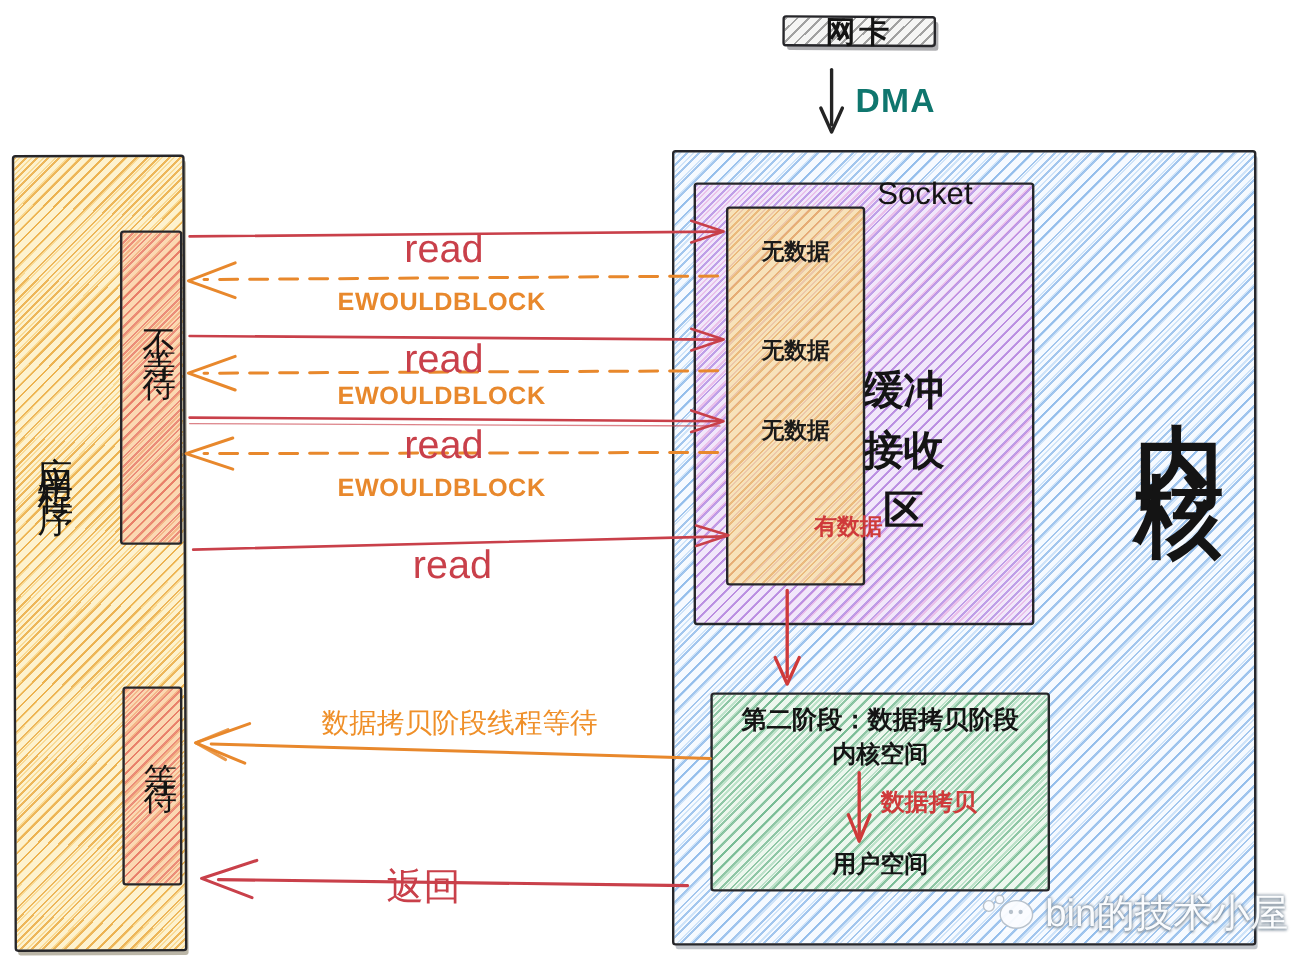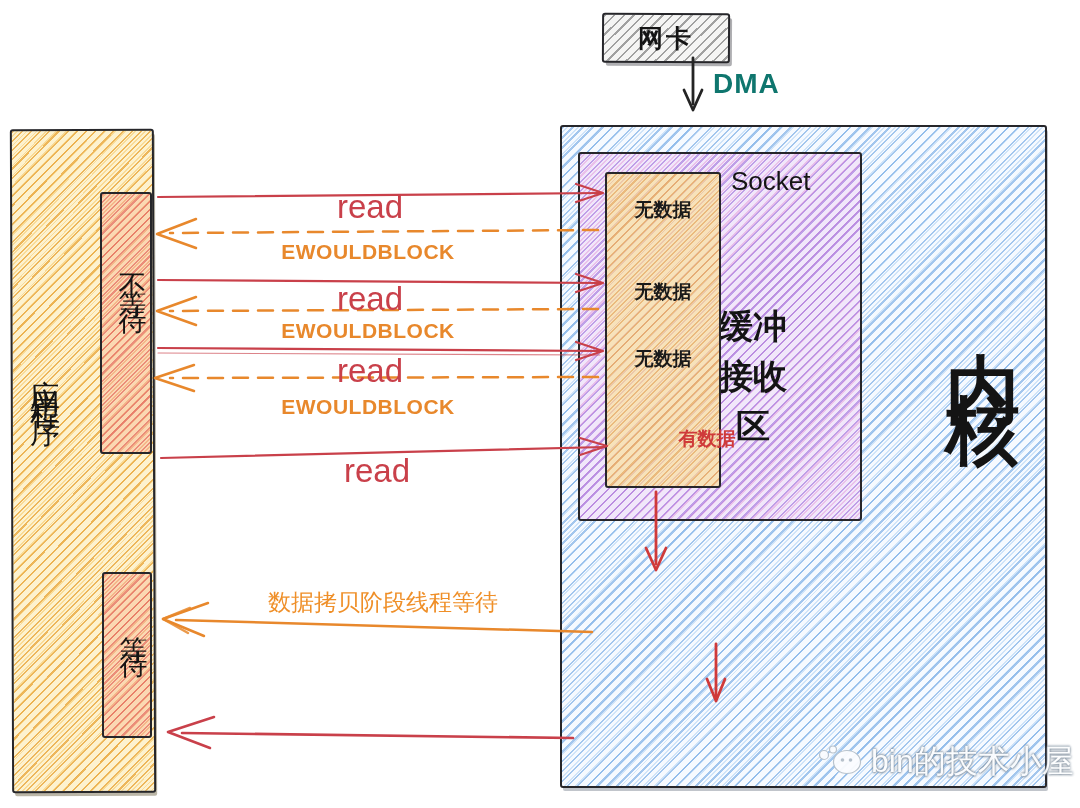--- a/index.html
+++ b/index.html
@@ -24,38 +24,38 @@
     repeating-linear-gradient(135deg, rgba(222,146,66,.5) 0 1.5px, transparent 1.5px 6px),
     repeating-linear-gradient(135deg, rgba(205,120,120,.25) 2px 3.3px, transparent 3.3px 8.5px);}
   .h-green{background-color:#edf7ee;background-image:
     repeating-linear-gradient(135deg, rgba(66,158,106,.55) 0 1.7px, transparent 1.7px 6.2px),
     repeating-linear-gradient(135deg, rgba(120,196,150,.4) 2.6px 4.2px, transparent 4.2px 9.5px);}
   .h-gray{background-color:#f5f5f4;background-image:
     repeating-linear-gradient(135deg, rgba(105,105,105,.6) 0 1.7px, transparent 1.7px 6.8px);}
   
   .box{border:2.5px solid #26262a;border-radius:3px;box-sizing:border-box;}
   .thin{border-width:2px;}
-  .nic-box{left:602px;top:13px;width:128px;height:50px;display:flex;align-items:center;justify-content:center;
+  .nic-box{left:652px;top:13px;width:128px;height:26px;display:flex;align-items:center;justify-content:center;
            box-shadow:3px 4px 0 -1px rgba(110,110,115,.55);transform:rotate(.3deg);}
   .nic-label{font-size:25px;font-weight:700;letter-spacing:3px;color:#141414;}
   .app-box{left:11px;top:129px;width:144px;height:664px;box-shadow:2px 4px 0 -1px rgba(120,110,80,.5);transform:rotate(-.2deg);}
   .kernel-box{left:560px;top:125px;width:487px;height:663px;box-shadow:2px 4px 0 -1px rgba(100,110,125,.4);}
   .socket-box{left:578px;top:152px;width:284px;height:369px;}
   .buffer-box{left:605px;top:172px;width:116px;height:316px;}
   .nowait-box{left:100px;top:192px;width:52px;height:262px;}
   .wait-box{left:102px;top:572px;width:50px;height:166px;}
   .green-box{left:592px;top:577px;width:283px;height:166px;}
   
   .vtext{writing-mode:vertical-rl;text-orientation:upright;color:#141414;}
   .app-label{left:24px;top:356px;font-size:30px;letter-spacing:12px;font-weight:500;}
   .nowait-label{left:113px;top:252px;font-size:28px;letter-spacing:16px;font-weight:500;}
   .wait-label{left:114px;top:614px;font-size:28px;letter-spacing:14px;font-weight:500;}
   .kernel-label{left:933px;top:292px;font-size:74px;font-weight:700;letter-spacing:40px;}
   
-  .socket-label{left:731px;top:166px;font-size:26px;color:#141414;font-weight:500;}
+  .socket-label{left:731px;top:146px;font-size:26px;color:#141414;font-weight:500;}
   .recv-label{left:701px;top:262px;width:104px;font-size:34px;font-weight:700;line-height:50px;color:#141414;}
   .buf-item{position:absolute;left:0;width:100%;text-align:center;font-size:19px;font-weight:700;color:#1a1a1a;}
   .buf-red{color:#cf3a3a;padding-left:44px;}
   
   .g-title{position:absolute;left:0;top:7px;width:100%;text-align:center;font-size:21px;font-weight:700;color:#141414;}
   .g-kspace{position:absolute;left:0;top:36px;width:100%;text-align:center;font-size:20px;font-weight:600;color:#141414;}
   .g-copy{position:absolute;left:140px;top:76px;font-size:20px;font-weight:700;color:#cf3a3a;}
   .g-uspace{position:absolute;left:0;top:128px;width:100%;text-align:center;font-size:20px;font-weight:600;color:#141414;}
   
   .read-lbl{width:240px;font-size:33px;font-weight:500;color:#c9404a;}
@@ -91,20 +91,26 @@
     <span style="display:block">接收</span>
     <span style="display:block">区</span>
   </div>
   <div class="abs box thin buffer-box h-tan">
     <span class="buf-item" style="top:23px">无数据</span>
     <span class="buf-item" style="top:105px">无数据</span>
     <span class="buf-item" style="top:172px">无数据</span>
     <span class="buf-item buf-red" style="top:252px">有数据</span>
   </div>
 
+  <div class="abs box thin green-box h-green">
+    <span class="g-title">第二阶段：数据拷贝阶段</span>
+    <span class="g-kspace">内核空间</span>
+    <span class="g-copy">数据拷贝</span>
+    <span class="g-uspace">用户空间</span>
+  </div>
 
   <div class="abs box app-box h-yellow"></div>
   <div class="abs vtext app-label">应用程序</div>
   <div class="abs box thin nowait-box h-salmon"></div>
   <div class="abs vtext nowait-label">不等待</div>
   <div class="abs box thin wait-box h-salmon"></div>
   <div class="abs vtext wait-label">等待</div>
 
   <div class="abs box nic-box h-gray">
     <span class="nic-label">网卡</span>
@@ -165,20 +171,21 @@
 
   <div class="abs dma-lbl">DMA</div>
   <div class="abs c read-lbl" style="left:250px;top:149px">read</div>
   <div class="abs c ew-lbl" style="left:238px;top:201px">EWOULDBLOCK</div>
   <div class="abs c read-lbl" style="left:250px;top:241px">read</div>
   <div class="abs c ew-lbl" style="left:238px;top:280px">EWOULDBLOCK</div>
   <div class="abs c read-lbl" style="left:250px;top:313px">read</div>
   <div class="abs c ew-lbl" style="left:238px;top:356px">EWOULDBLOCK</div>
   <div class="abs c read-lbl" style="left:257px;top:413px">read</div>
   <div class="abs c copywait-lbl">数据拷贝阶段线程等待</div>
+  <div class="abs c return-lbl">返回</div>
 
   <div class="abs watermark">
     <span style="display:inline-flex">
       <svg width="46" height="36" viewBox="0 0 46 36">
         <g fill="#fcfdff" stroke="#b6c0ca" stroke-width="1.2">
           <circle cx="6" cy="11" r="4.5"></circle>
           <circle cx="15" cy="5.5" r="3.5"></circle>
           <ellipse cx="29" cy="18" rx="13.5" ry="11.5"></ellipse>
           <path d="M21 28 l-4.5 5.5 l8 -2.5 z" stroke="none"></path>
         </g>

